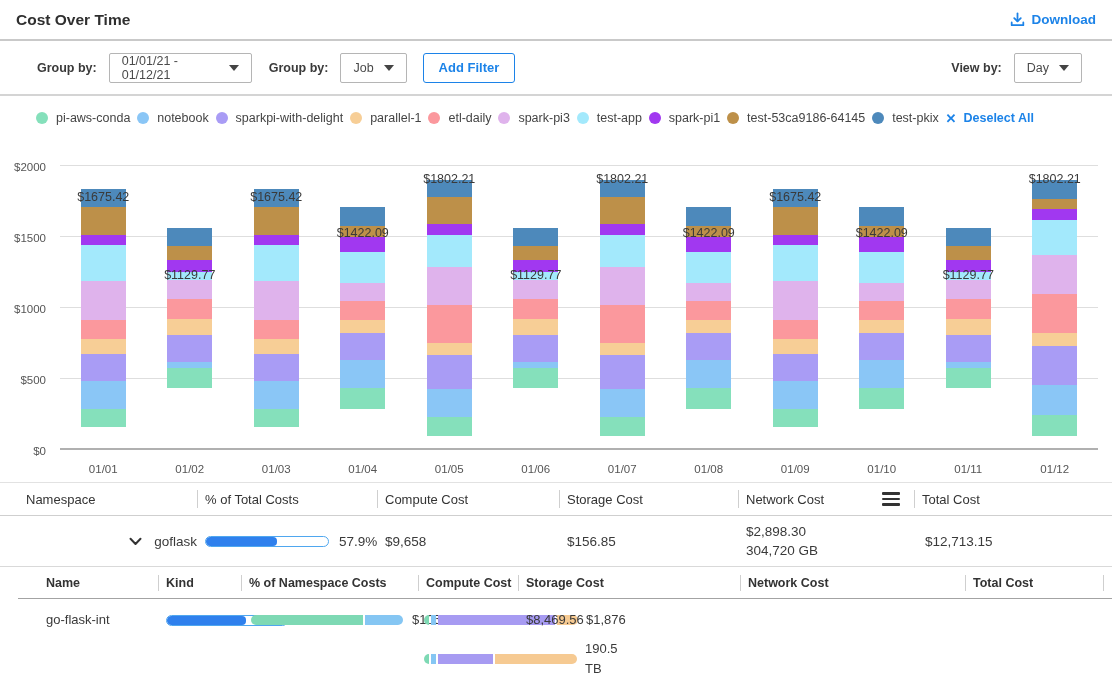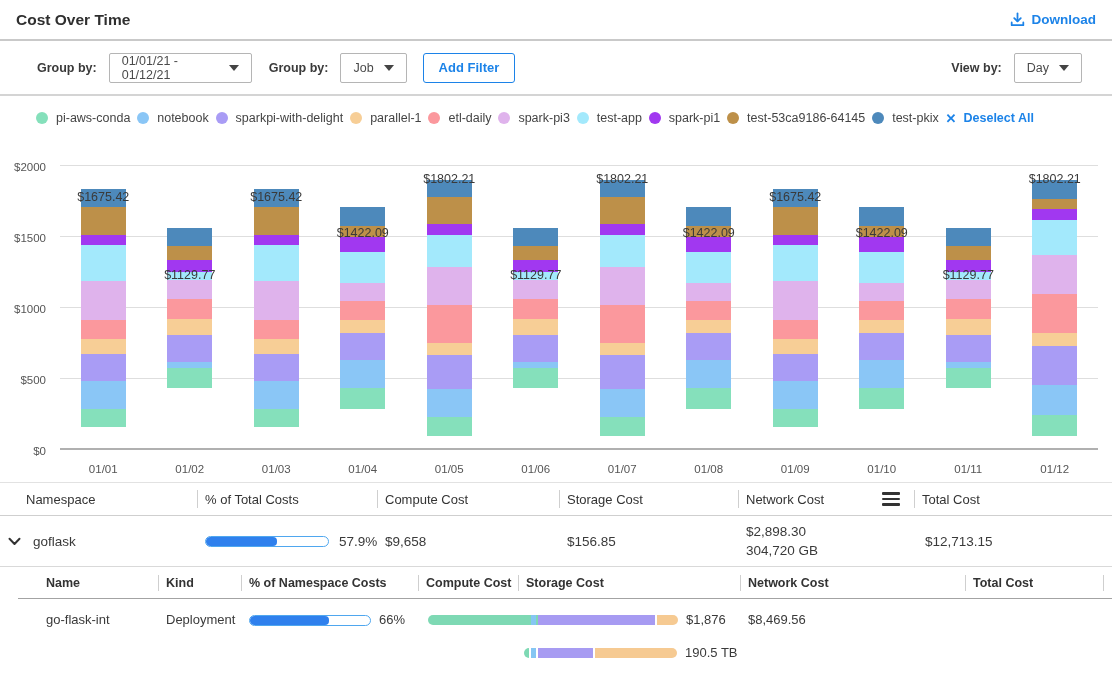--- a/index.html
+++ b/index.html
@@ -66,21 +66,21 @@
   .th:first-child { padding-left:26px; }
   .th:not(:first-child)::before { content:''; position:absolute; left:0; top:50%;
         transform:translateY(-50%); width:1px; height:18px; background:#cfcfcf; }
   .th.network-h { justify-content:space-between; padding-right:14px; }
   .hamburger { display:flex; flex-direction:column; gap:3px; width:18px; cursor:pointer; }
   .hamburger i { display:block; height:2.5px; background:#333; border-radius:1px; }
 
   .t-row { height:51px; border-bottom:1px solid #d9d9d9; align-items:center;
            font-size:13.5px; color:#3a3a3a; }
   .td { display:flex; align-items:center; padding-left:8px; }
-  .td.ns { padding-left:8px; gap:12px; cursor:pointer; }
+  .td.ns { padding-left:20px; gap:12px; cursor:pointer;justify-content:flex-end; }
   .td.pctcell { gap:10px; }
   .td.net2 { flex-direction:column; align-items:flex-start; justify-content:center; line-height:19px; }
 
   .pill { width:124px; height:11px; border:1px solid #4fa7ef; border-radius:6px;
           background:#fff; overflow:hidden; flex:none; }
   .pill-fill { height:100%; background:#2f80ed; border-radius:0 4px 4px 0; }
 
   
   .nested { margin-left:18px; }
   .n-head, .n-row { display:grid; grid-template-columns:140px 83px 177px 100px 222px 225px 1fr; }
@@ -90,21 +90,21 @@
   .nh:first-child { padding-left:28px; }
   .nh:not(:first-child)::before { content:''; position:absolute; left:0; top:50%;
         transform:translateY(-50%); width:1px; height:16px; background:#cfcfcf; }
   .nh:last-child::after { content:''; position:absolute; right:8px; top:50%;
         transform:translateY(-50%); width:1px; height:16px; background:#cfcfcf; }
   .n-row { padding-top:11px; font-size:13px; color:#3a3a3a; }
   .nd { padding-left:8px; line-height:20px; }
   .nd.name { padding-left:28px; }
   .nd.flexline { display:flex; align-items:center; gap:8px; height:20px; }
   .nd.storagecell { padding-left:10px; gap:9px; }
-  .nd.netcell { display:flex; flex-direction:column; gap:13px; padding-left:6px; }
+  .nd.netcell { display:flex; flex-direction:column; gap:19px; padding-left:6px; }
   .netline { display:flex; align-items:center; gap:8px; height:20px; }
   .pill.small { width:122px; }
   .minibar { height:10px; border-radius:5px; overflow:hidden; display:flex; gap:2px; flex:none; }
   .ms { height:100%; flex:none; }
 </style>
 </head>
 <body>
 
 <div class="topbar">
   <span class="page-title">Cost Over Time</span>
@@ -437,21 +437,20 @@
       <div class="nh">Kind</div>
       <div class="nh">% of Namespace Costs</div>
       <div class="nh">Compute Cost</div>
       <div class="nh">Storage Cost</div>
       <div class="nh">Network Cost</div>
       <div class="nh">Total Cost</div>
     </div>
 
     <div class="n-row">
       <div class="nd name">go-flask-int</div>
-      <div class="nd">Deployment</div>
       <div class="nd flexline">
         <span class="pill small">
           <span class="pill-fill" style="display: block; width: 66%;"></span>
         </span>
         <span>66%</span>
       </div>
       <div class="nd flexline storagecell">
         <span class="minibar">
             <i class="ms" style="width: 112px; background: rgb(126, 217, 180);"></i>
             <i class="ms" style="width: 38px; background: rgb(133, 198, 243);"></i>

